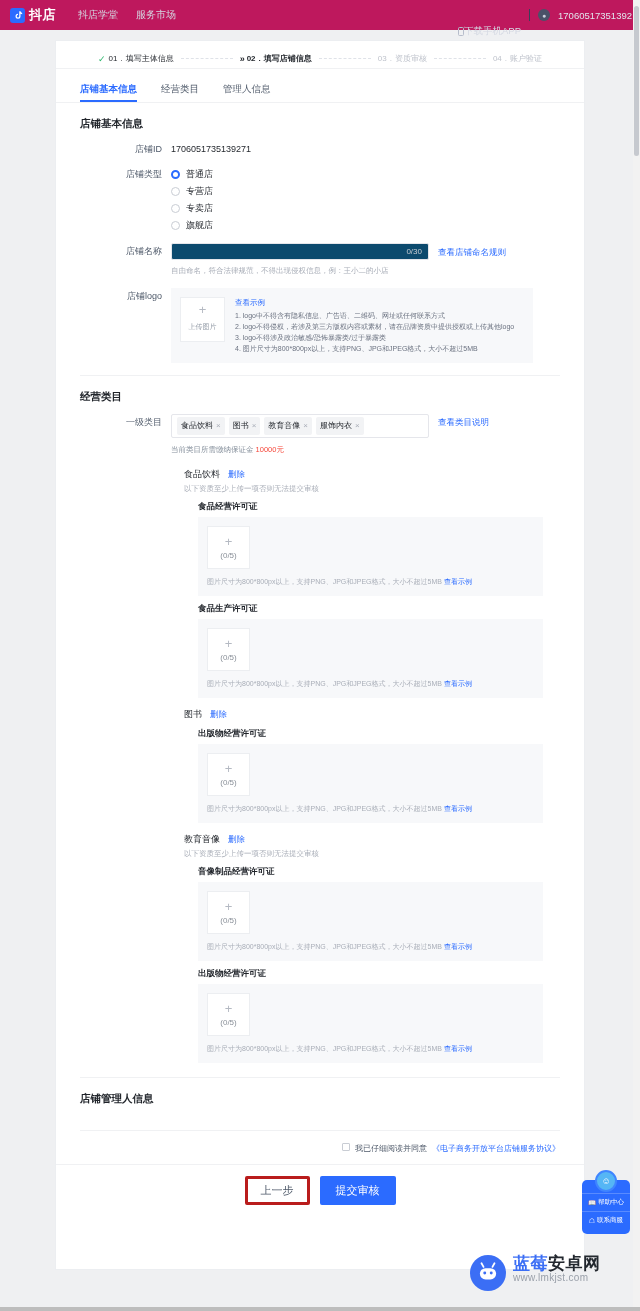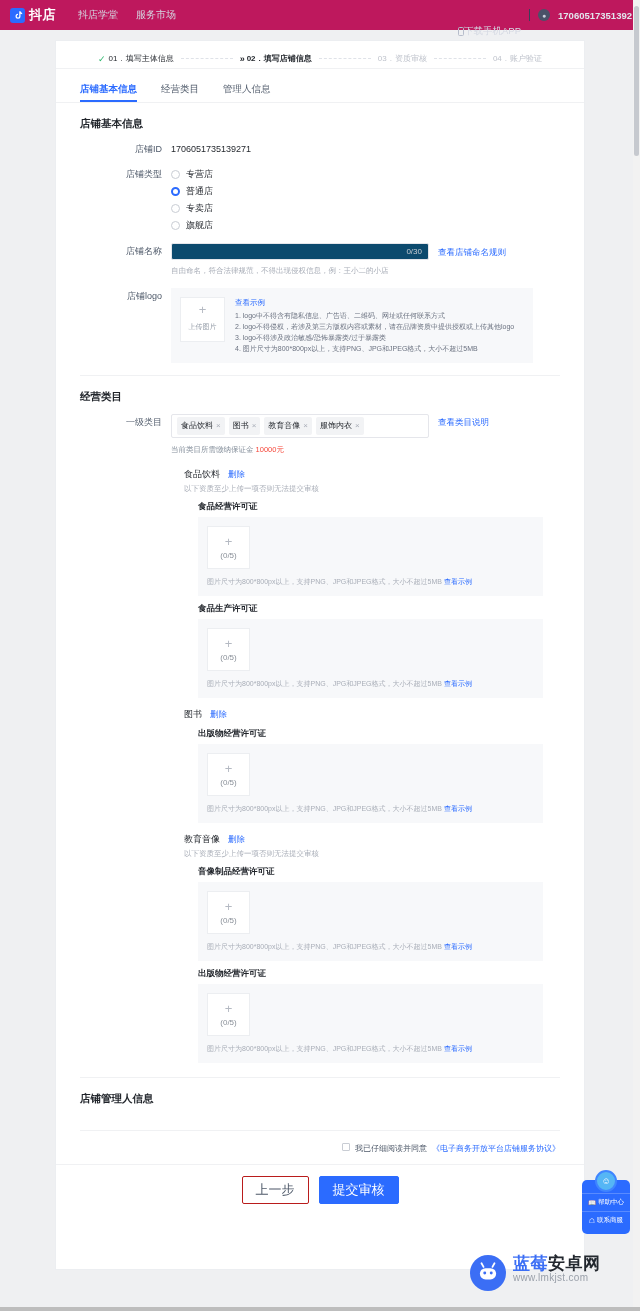--- a/index.html
+++ b/index.html
@@ -27,21 +27,21 @@
   .topbar-right { margin-left: auto; display: flex; align-items: center; gap: 8px; }
   .app-dl { display: flex; align-items: center; gap: 0; font-size: 9.5px; color: #d5d9e3; margin-top: 32px; }
   .phone-glyph {
     width: 6px; height: 9px; border: 1px solid #b6bccb; border-radius: 1.5px; display: inline-block;
   }
   .divider-v { width: 1px; height: 12px; background: #3a4considerable; background: #39405a; }
   .avatar {
     width: 12px; height: 12px; border-radius: 50%; background: #4a5168;
     display: flex; align-items: center; justify-content: center; color: #cbd0dd; font-size: 7px;
   }
-  .uname { font-size: 9.5px; color: #e2e5ed; font-weight: bold; }
+  .uname { font-size: 9.5px; color: #e2e5ed; }
 
   
   .content {
     position: absolute; left: 55px; top: 40px; width: 530px; background: #fff;
     min-height: 1230px; border: 1px solid #eceef1;
   }
 
   
   .steps {
     height: 28px; display: flex; align-items: center; justify-content: center;
@@ -139,21 +139,21 @@
   .mgr-rule { height: 1px; background: #f0f1f3; margin: 14px 24px 0 24px; }
   .agree {
     display: flex; align-items: flex-start; justify-content: flex-end; gap: 5px;
     font-size: 8px; color: #4e5969; padding: 12px 24px 10px 0;
   }
   .cbox { width: 8px; height: 8px; border: 1px solid #c9cdd4; border-radius: 1px; background: #fff; }
   .agree .link { font-size: 8px; }
   .footer-rule { height: 1px; background: #f0f1f3; }
   .actions { display: flex; justify-content: center; gap: 10px; padding: 11px 0 13px 0; }
   .btn {
-    font-size: 13px; border-radius: 2px; padding: 4px 13px; border: 1px solid #b91c1c;
+    font-size: 11px; border-radius: 2px; padding: 4px 13px; border: 3px solid #b91c1c;
     background: #fff; color: #4e5969; text-align: center;
   }
   .btn.primary { background: #2b6bff; border-color: #2b6bff; color: #fff; }
 
   
   .help {
     position: absolute; right: 10px; top: 1180px; width: 48px; background: #2b6bff;
     border-radius: 5px; padding: 13px 0 5px 0; color: #fff; text-align: center;
   }
   .help-av {
@@ -257,26 +257,26 @@
     <div style="padding:0 24px 0 0;">
       <div class="row">
         <div class="lab">店铺ID</div>
         <div class="fld val">1706051735139271</div>
       </div>
 
       <div class="row">
         <div class="lab">店铺类型</div>
         <div class="fld">
           <div class="radio-line">
+            <span class="radio on"></span>
+            <span class="radio-txt">普通店</span>
+          </div>
+          <div class="radio-line">
             <span class="radio"></span>
             <span class="radio-txt">专营店</span>
-          </div>
-          <div class="radio-line">
-            <span class="radio on"></span>
-            <span class="radio-txt">普通店</span>
           </div>
           <div class="radio-line">
             <span class="radio"></span>
             <span class="radio-txt">专卖店</span>
           </div>
           <div class="radio-line">
             <span class="radio"></span>
             <span class="radio-txt">旗舰店</span>
           </div>
         </div>

